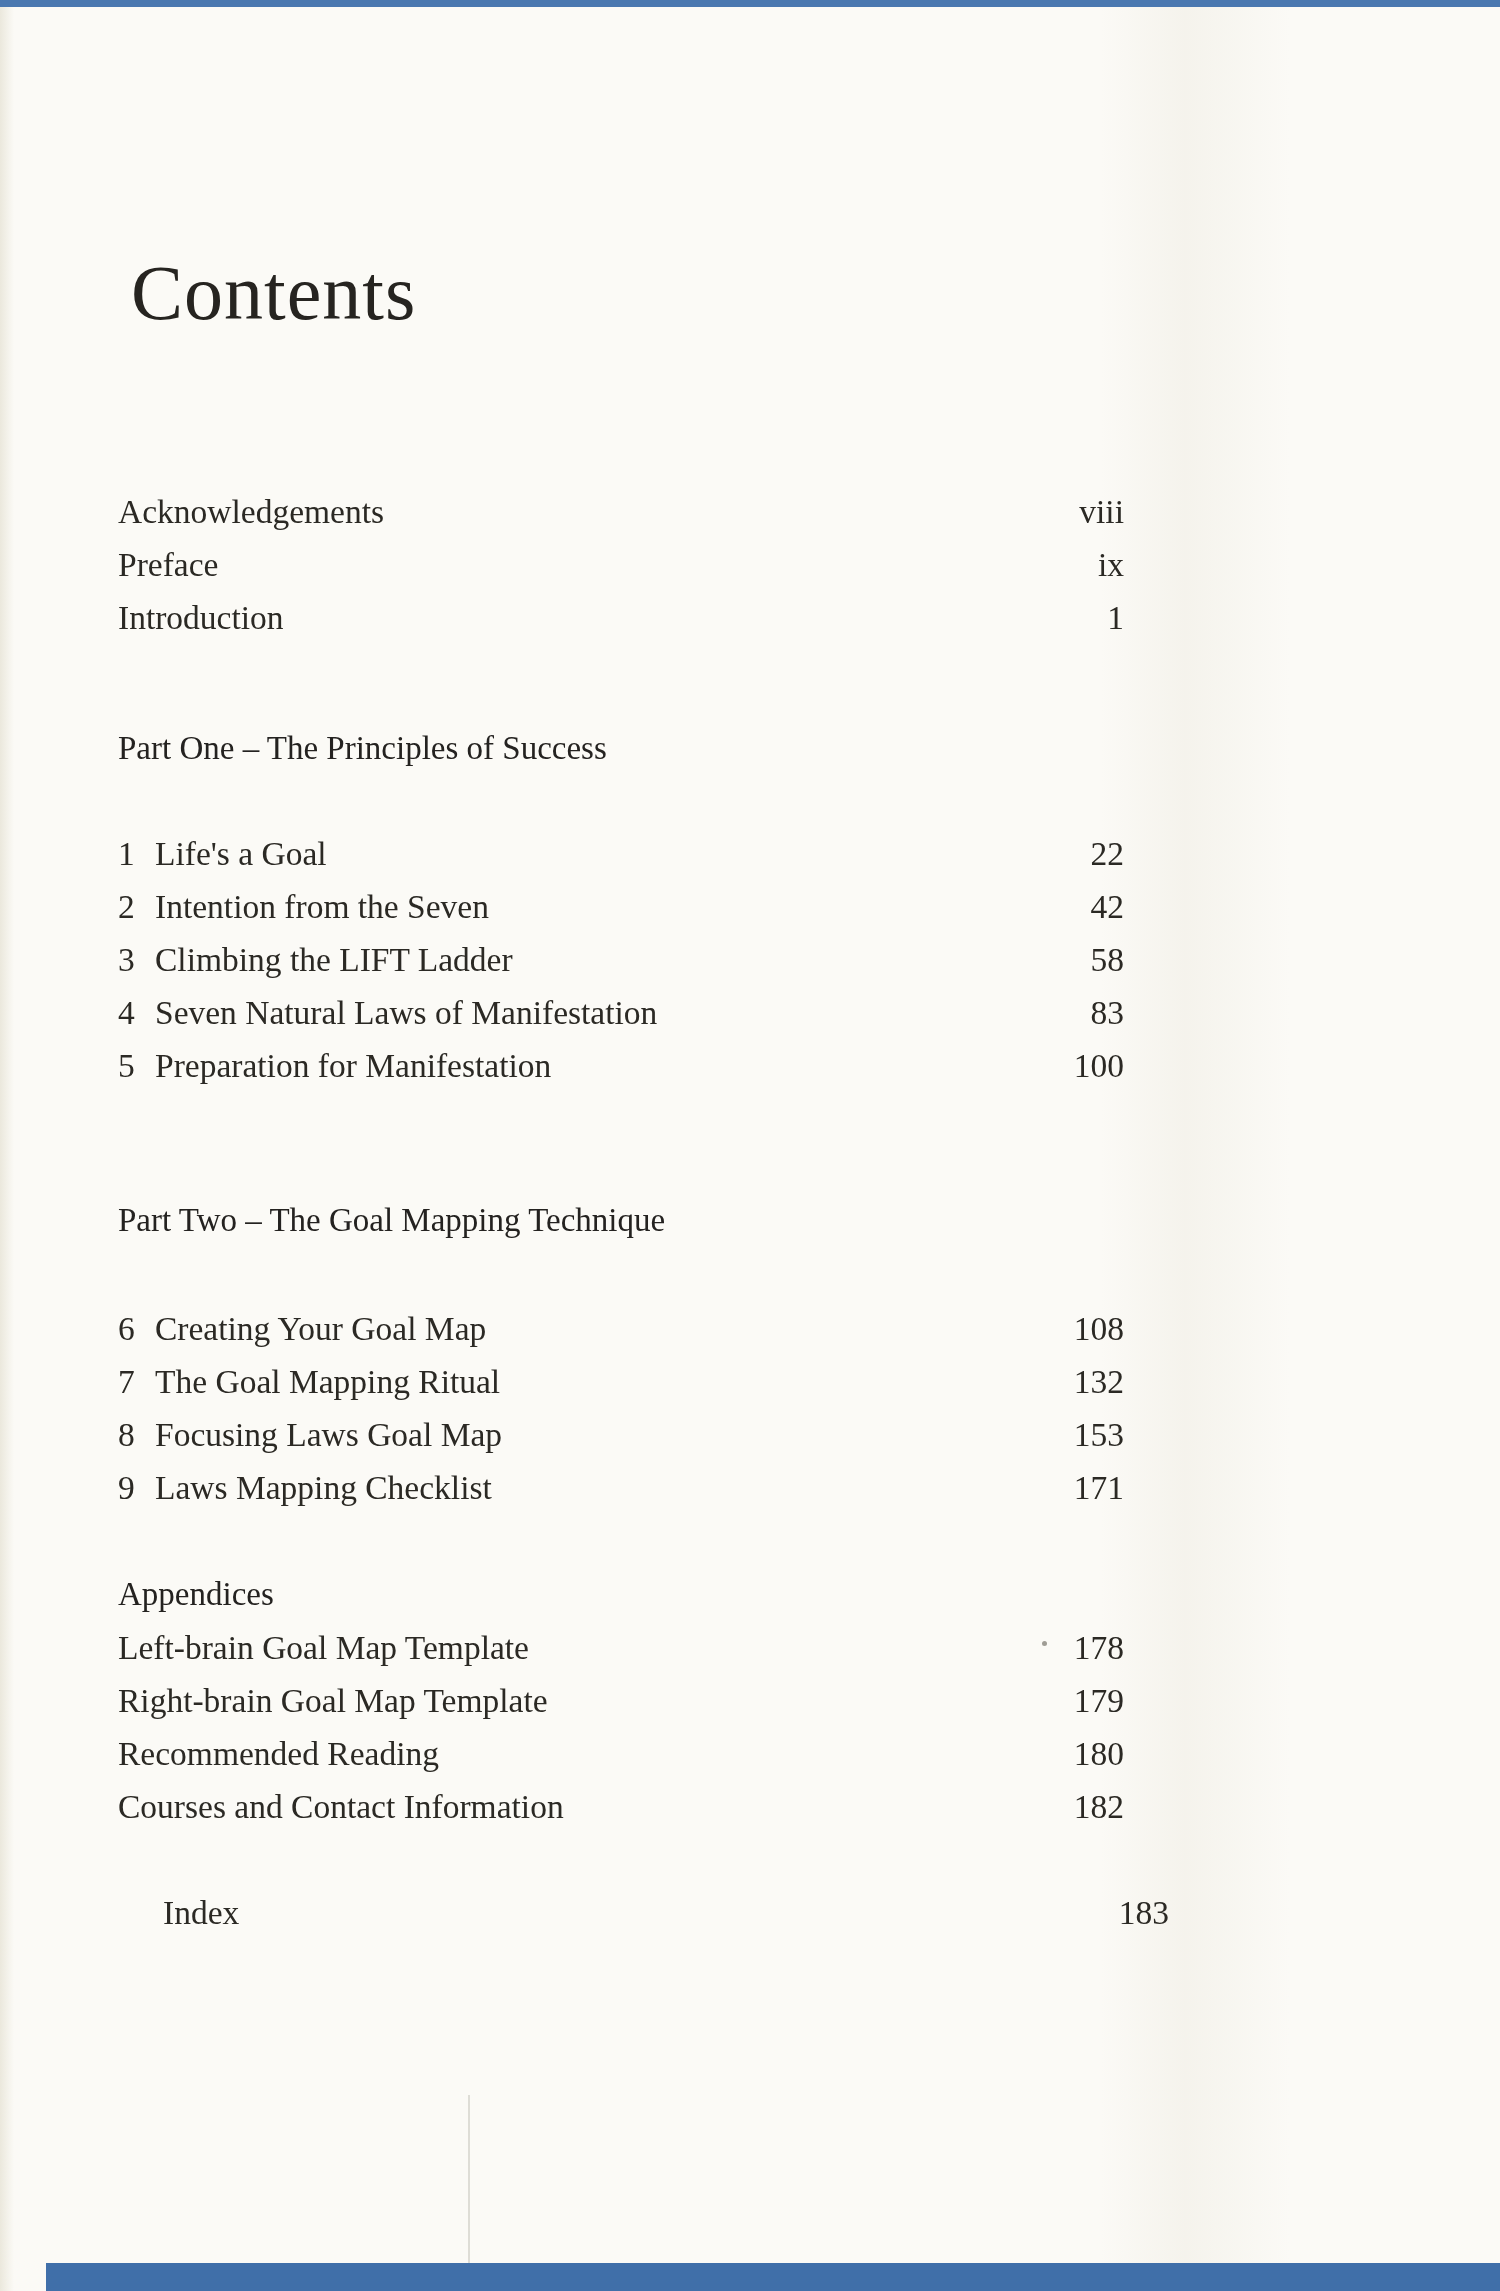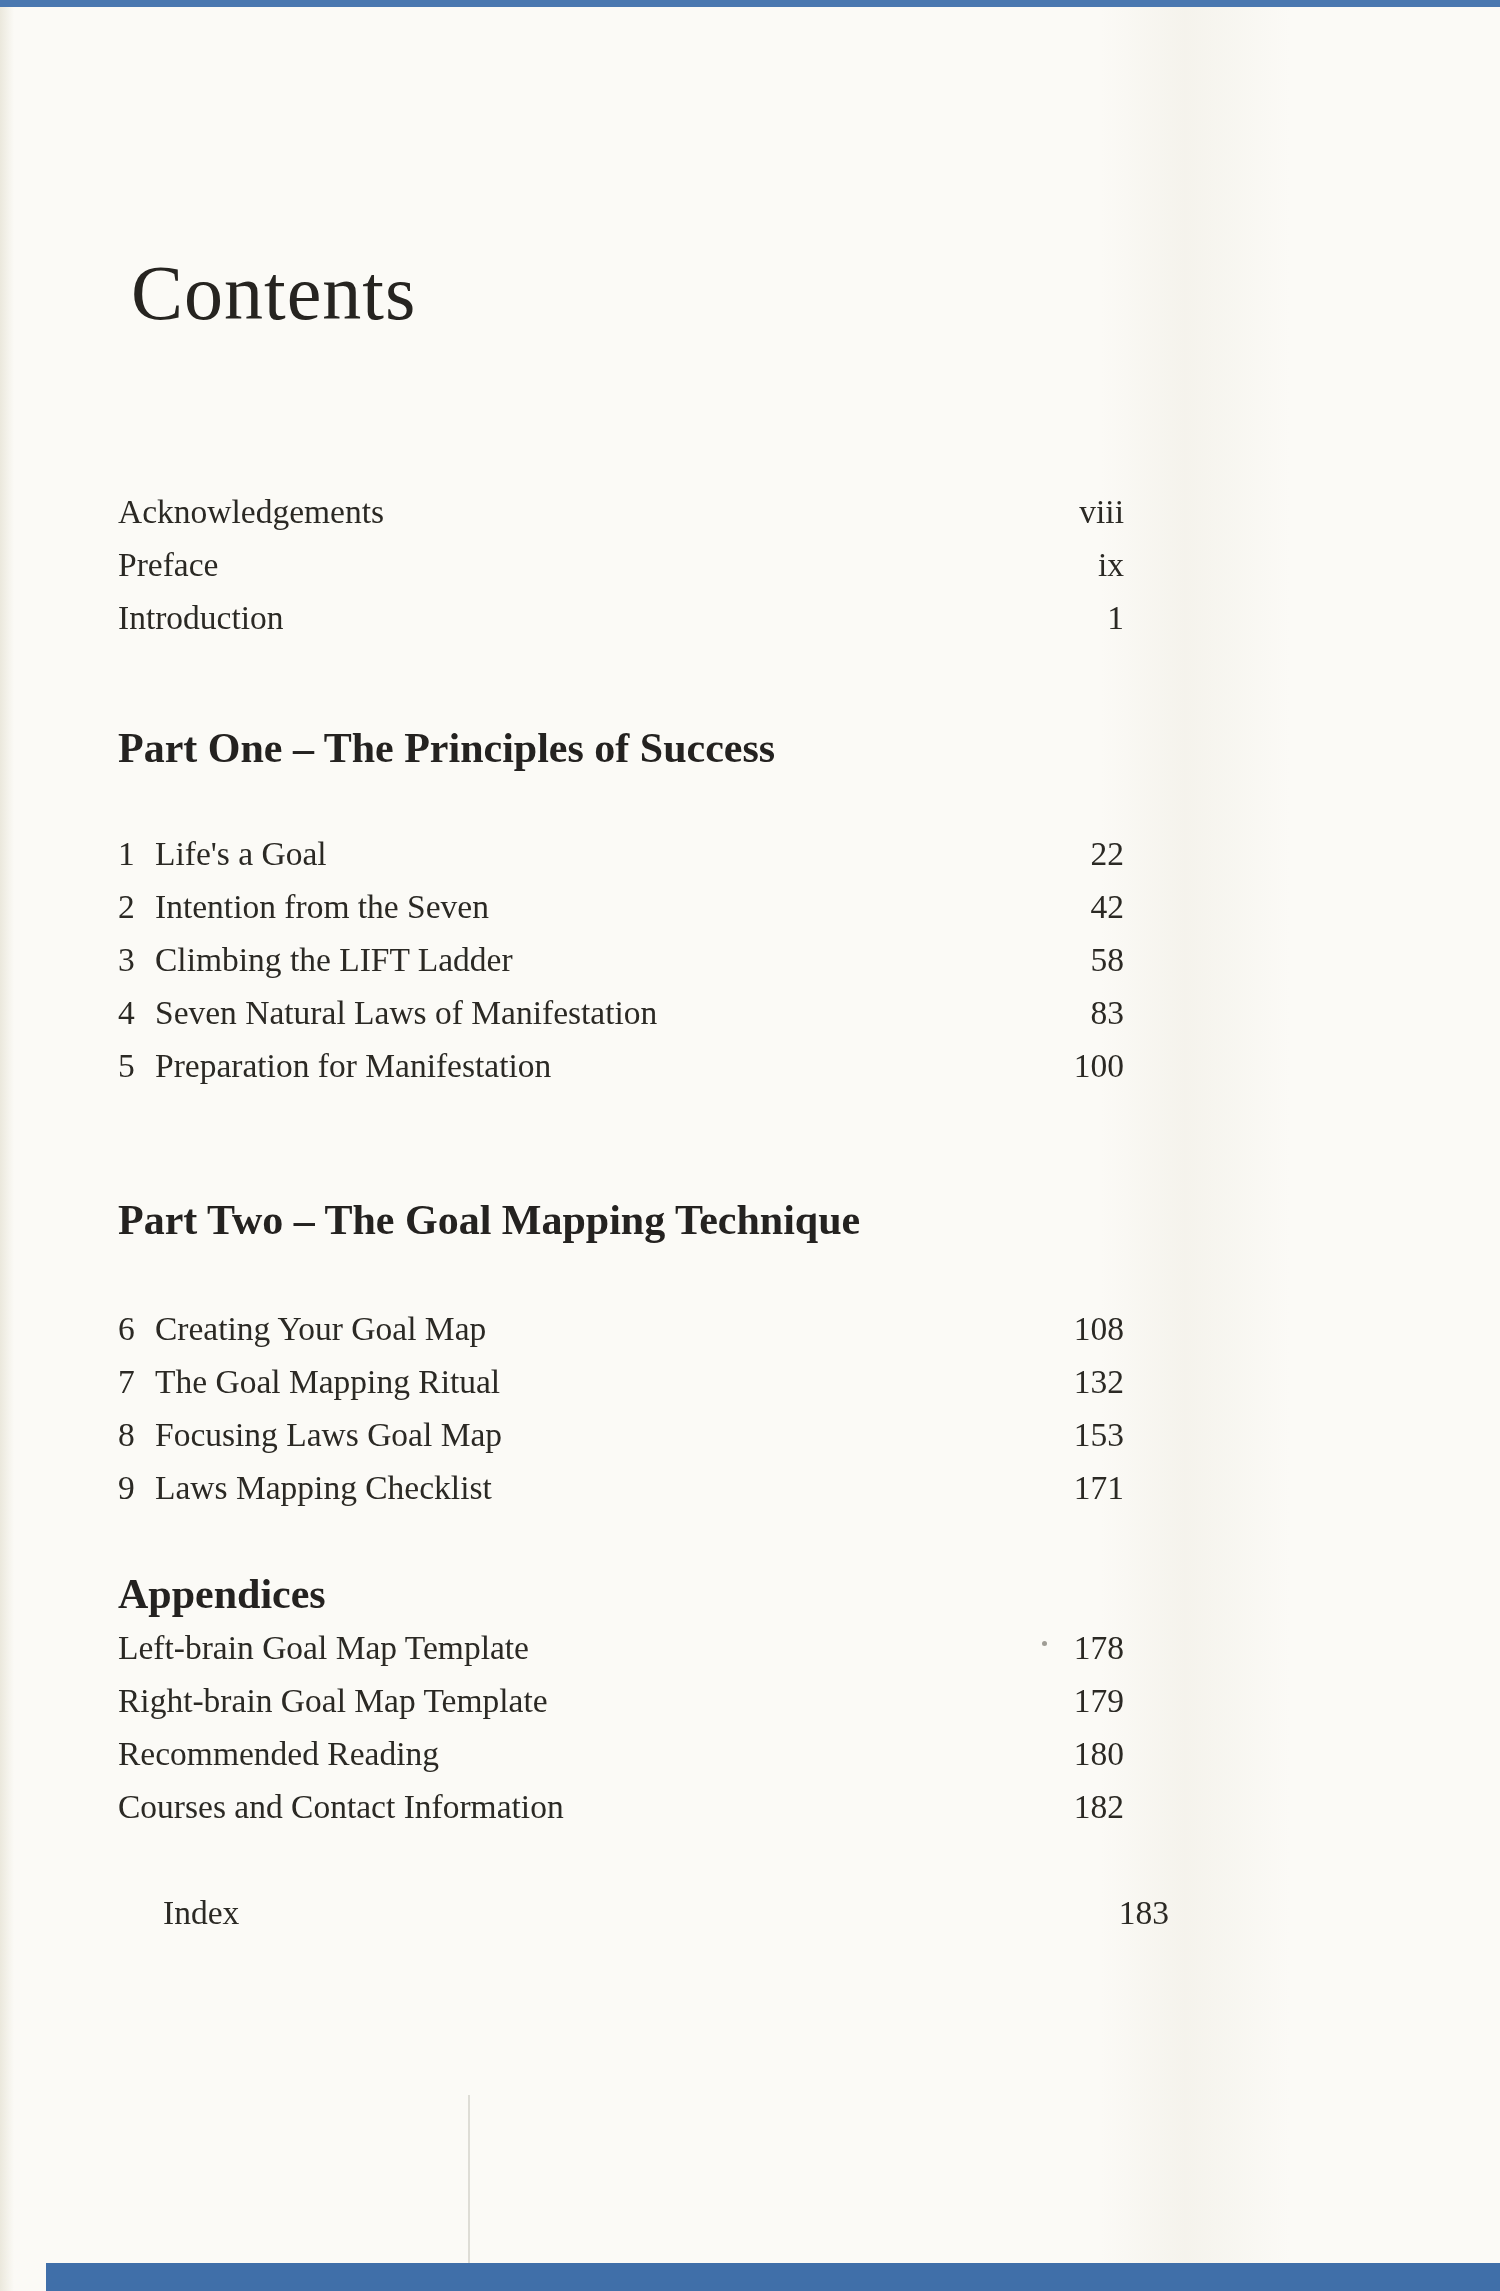--- a/index.html
+++ b/index.html
@@ -23,21 +23,21 @@
   .title{
     position:absolute;left:115px;top:238px;margin:16px;
     font-size:78px;font-weight:400;line-height:1;letter-spacing:1px;color:#262420;
   }
   .block{position:absolute;left:118px;width:1006px;}
   .row{display:flex;align-items:baseline;height:53px;line-height:53px;font-size:33.5px;}
   .row .label{flex:1;}
   .row .pagenum{text-align:right;white-space:nowrap;}
   .row .num{width:37px;flex:none;}
   .row .ctitle{flex:1;}
-  .heading{font-weight:700;font-size:42px;line-height:53px;height:53px;color:#242220;}
+  .heading{font-weight:400;font-size:33px;line-height:53px;height:53px;color:#242220;}
   .fm{top:485px;}
   .h1-block{top:722px;}
   .ch1{top:827px;}
   .h2-block{top:1194px;}
   .ch2{top:1302px;}
   .appx{top:1568px;}
   .idx{top:1886px;margin-left:45px;}
 </style>
 </head>
 <body>

